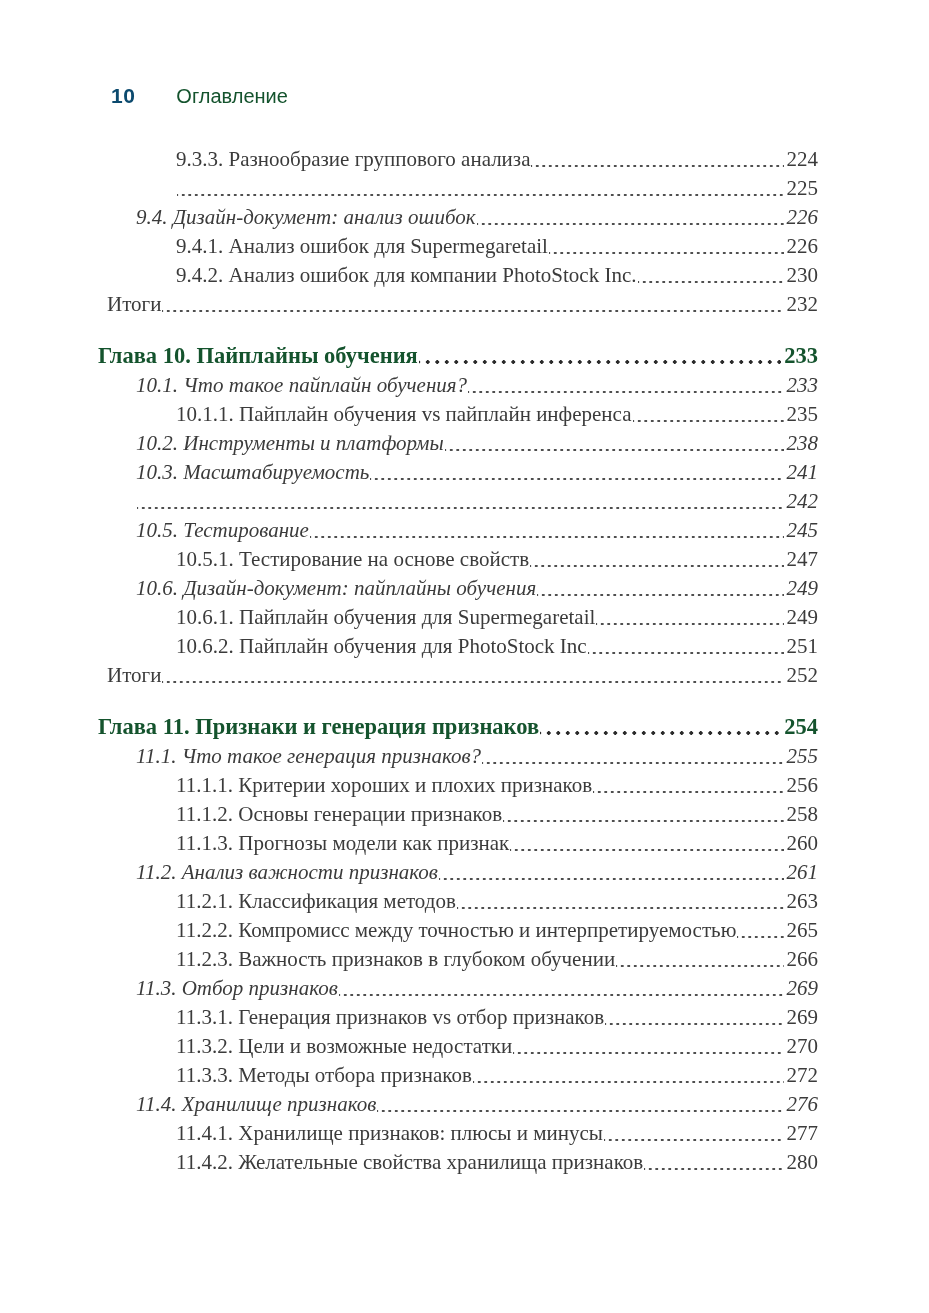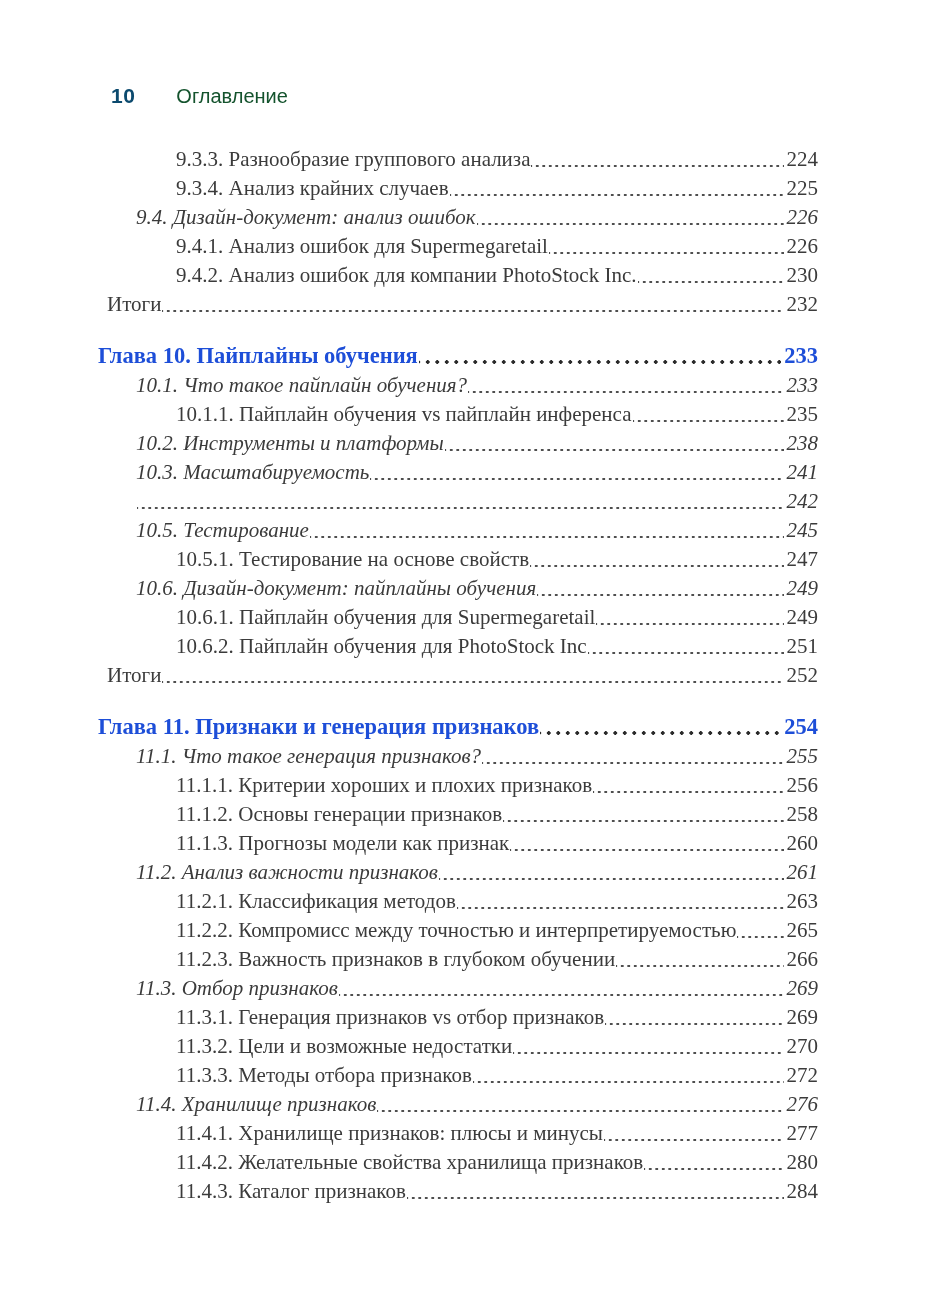--- a/index.html
+++ b/index.html
@@ -68,21 +68,21 @@
   
   .row.chapter    { padding-left: 0; }
   .row.summary    { padding-left: 9px; }
   .row.section    { padding-left: 38px; font-style: italic; }
   .row.subsection { padding-left: 78px; }
 
   
   .row.chapter {
     font-weight: 700;
     font-size: 22.5px;
-    color: #1d4ed8;
+    color: #14532d;
     line-height: 30px;
   }
   .row.chapter .leader {
     background-image: radial-gradient(circle, #2a2a2a 1.6px, rgba(0,0,0,0) 2px);
     background-size: 9.5px 6px;
     background-position: left 4px bottom 6px;
   }
 
   
   .row.gap { margin-top: 22px; }
@@ -95,21 +95,20 @@
   <span class="headtitle">Оглавление</span>
 </div>
 
 <div class="toc">
     <div class="row subsection">
     <span class="title">9.3.3. Разнообразие группового анализа</span>
     <span class="leader"></span>
     <span class="page">224</span>
   </div>
     <div class="row subsection">
-    <span class="title">9.3.4. Анализ крайних случаев</span>
     <span class="leader"></span>
     <span class="page">225</span>
   </div>
     <div class="row section">
     <span class="title">9.4. Дизайн-документ: анализ ошибок</span>
     <span class="leader"></span>
     <span class="page">226</span>
   </div>
     <div class="row subsection">
     <span class="title">9.4.1. Анализ ошибок для Supermegaretail</span>
@@ -258,18 +257,13 @@
     <div class="row subsection">
     <span class="title">11.4.1. Хранилище признаков: плюсы и минусы</span>
     <span class="leader"></span>
     <span class="page">277</span>
   </div>
     <div class="row subsection">
     <span class="title">11.4.2. Желательные свойства хранилища признаков</span>
     <span class="leader"></span>
     <span class="page">280</span>
   </div>
-    <div class="row subsection">
-    <span class="title">11.4.3. Каталог признаков</span>
-    <span class="leader"></span>
-    <span class="page">284</span>
-  </div>
   </div>
 
 </body></html>

